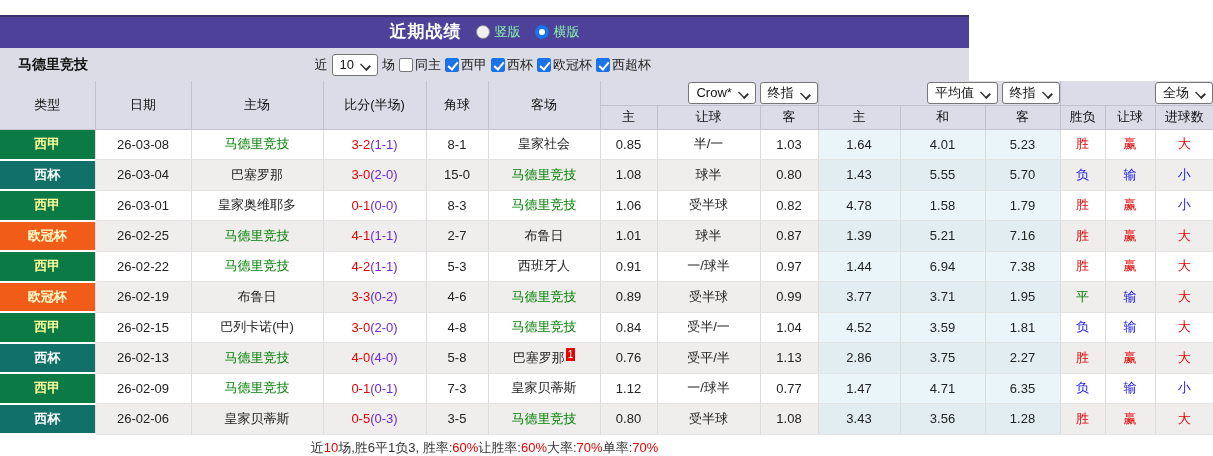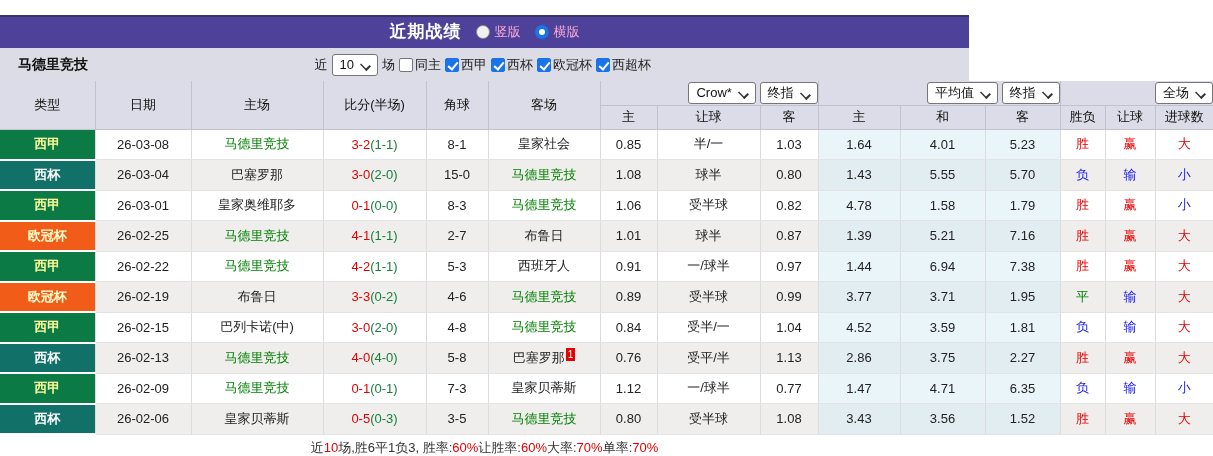--- a/index.html
+++ b/index.html
@@ -12,21 +12,21 @@
   
   .topbar {
     height: 37px; background: #4e4199; border-top: 4px solid #ffffff;
     box-shadow: inset 0 2px 0 #39326b;
     display: flex; align-items: center; justify-content: center; gap: 14px;
   }
   .topbar .title { color: #fff; font-weight: bold; font-size: 17px; letter-spacing: 1px; }
   .radio-wrap { display: flex; align-items: center; gap: 5px; cursor: pointer; }
   .radio { width: 14px; height: 14px; border-radius: 50%; background: #f1f1f1; border: 1px solid #8a8a8a; display: inline-block; }
   .radio.checked { background: #fff; border: 4px solid #1a73e8; }
-  .radio-label { color: #f9a8d4; font-size: 13px; }
+  .radio-label { color: #86efac; font-size: 13px; }
 
   
   .toolbar {
     height: 33px; background: #dcdce6; position: relative;
     display: flex; align-items: center; font-size: 13px; color: #222;
   }
   .team-name { font-weight: bold; font-size: 14px; margin-left: 18px; color: #111; }
   .filters { position: absolute; right: 318px; display: flex; align-items: center; gap: 4px; }
   .select {
     display: inline-flex; align-items: center; gap: 7px; background: #fff;
@@ -64,21 +64,21 @@
   td.avg { background: #eaf5fa !important; }
   tr.even td.avg { background: #e2edf2 !important; }
 
   td.td-type { padding: 0; border-bottom: 2px solid #fff; font-weight: bold; }
   td.td-type.liga { background: #0b7a45 !important; color: #ffff99; }
   td.td-type.copa { background: #117168 !important; color: #ffffff; }
   td.td-type.ucl  { background: #f25c19 !important; color: #ffffcc; }
 
   .hl { color: #008000; }
   .score { color: #e80000; }
-  .half { color: #15803d; }
+  .half { color: #6d28d9; }
   .c-red { color: #e80000; }
   .c-blue { color: #1a1ae6; }
   .c-green { color: #008000; }
   .badge {
     display: inline-block; background: #e80000; color: #fff; font-size: 10px; line-height: 13px;
     min-width: 9px; padding: 0 2px; vertical-align: 4px; margin-left: 1px;
   }
   .team-link { cursor: pointer; }
 
   
@@ -402,21 +402,21 @@
       </td>
       <td>3-5</td>
       <td>
         <span class="away-name team-link hl">马德里竞技</span>
       </td>
       <td>0.80</td>
       <td>受半球</td>
       <td>1.08</td>
       <td class="avg">3.43</td>
       <td class="avg">3.56</td>
-      <td class="avg">1.52</td>
+      <td class="avg">1.28</td>
       <td class="res-win c-red">胜</td>
       <td class="res-hcap c-red">赢</td>
       <td class="res-goals c-red">大</td>
     </tr>
       </tbody>
   </table>
 
   <div class="summary">
     <span>近</span>
       <span class="red">10</span>

